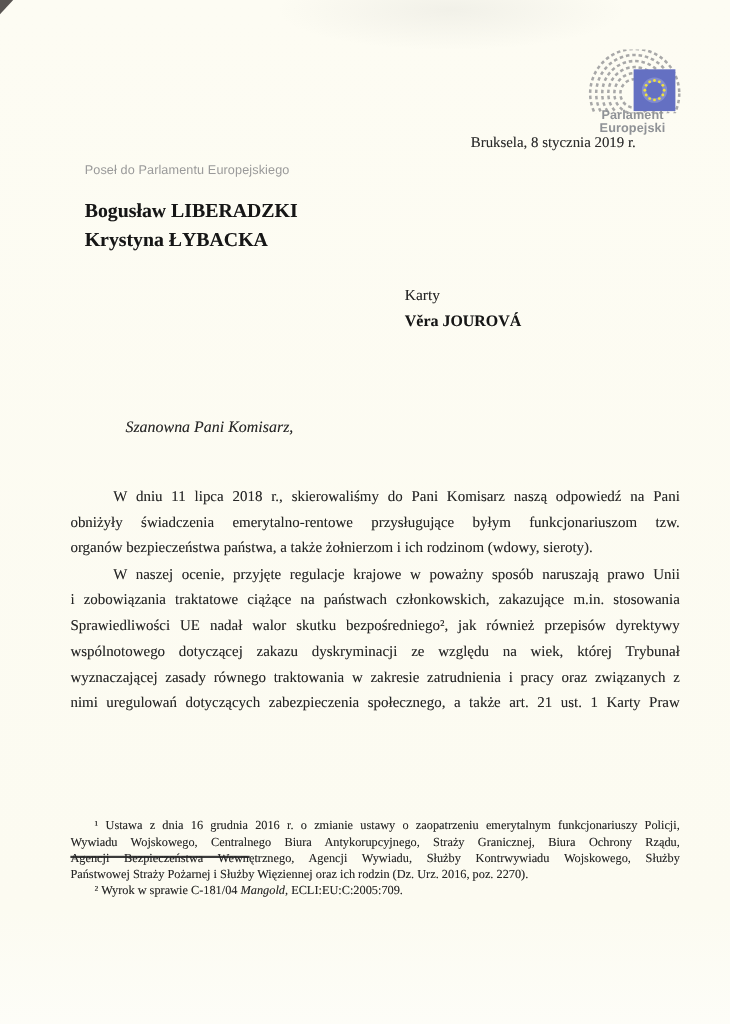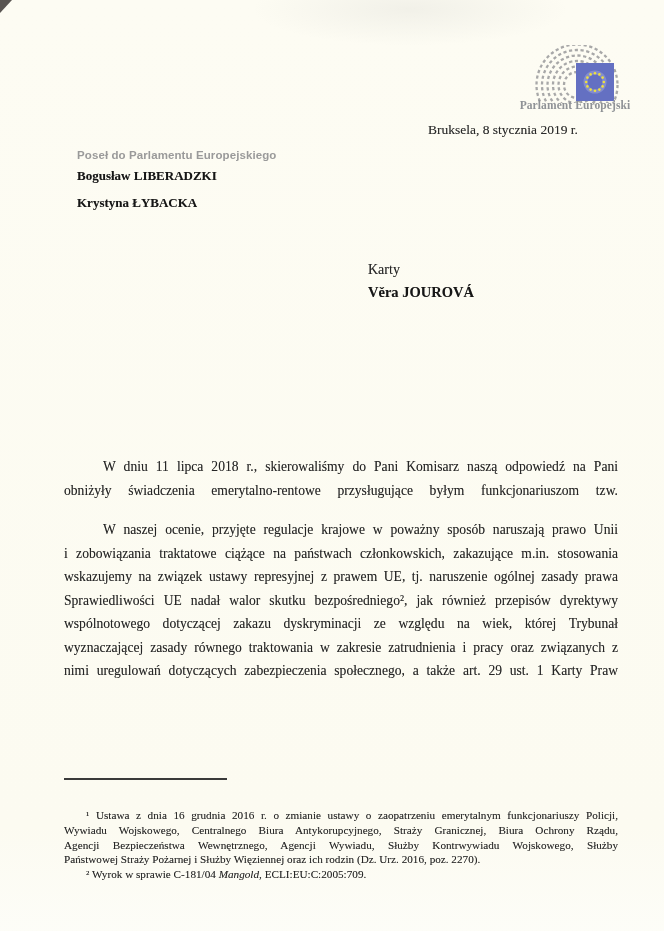--- a/index.html
+++ b/index.html
@@ -21,50 +21,50 @@
   .bottom-strip { position:absolute; left:0; top:931px; width:664px; height:8px; background:#ffffff; }
 
   
   .logo { position:absolute; left:527px; top:45px; width:100px; height:58px; }
   .logo .arc { fill:none; stroke:var(--arc-gray,#a8a8a8); stroke-width:2.3; stroke-dasharray:3.2 2.6; }
   .logo .flag { fill:var(--flag-blue,#6470c2); }
   .logo .halo { fill:none; stroke:rgba(255,255,255,.20); stroke-width:4; }
   .logo .star { fill:var(--star-yellow,#f0e13c); }
   .logo-label {
     position:absolute; left:517px; top:99px; width:116px; text-align:center;
-    font-family:Liberation Serif, serif;
+    font-family:Liberation Sans, sans-serif;
     font-size:11.5px; font-weight:700; color:#8f9296; letter-spacing:.1px;
     text-shadow:none;
   }
 
   .dateline { position:absolute; left:428px; top:122px; font-size:13.5px; color:#2a2a2a; }
 
   .sender { position:absolute; left:77px; top:149px; }
   .sender-role {
     font-family:"Liberation Sans","DejaVu Sans",sans-serif;
-    font-size:11.5px; color:var(--muted-gray,#9a9a9a); font-weight:700;
-    letter-spacing:.1px; margin-bottom:2px; text-shadow:none;
+    font-size:11.5px; color:var(--muted-gray,#9a9a9a); font-weight:400;
+    letter-spacing:.1px; margin-bottom:17px; text-shadow:none;
   }
-  .sender-name { font-size:13px; font-weight:700; line-height:26.5px; color:#161616; }
+  .sender-name { font-size:18px; font-weight:700; line-height:26.5px; color:#161616; }
 
   .recipient { position:absolute; left:368px; top:259px; font-size:14px; line-height:22.4px; }
   .recipient-name { font-weight:700; font-size:14.5px; color:#161616; }
 
   .greeting { position:absolute; left:114px; top:381px; font-size:14.5px; font-style:italic; }
 
   .body-block { position:absolute; left:64px; top:439px; width:554px; }
   .bl {
     font-size:13.6px; height:23.5px; line-height:23.5px; overflow:hidden;
     text-align:justify; text-align-last:justify;
   }
-  .bl.first { text-indent:39px;margin-top:16px; }
+  .bl.first { text-indent:39px; }
   .bl.end { text-align-last:left; }
 
   .fn-sep { position:absolute; left:64px; top:778px; width:163px; border-top:2px solid #3a3a3a; }
-  .footnotes { position:absolute; left:64px; top:808px; width:554px; }
+  .footnotes { position:absolute; left:64px; top:744px; width:554px; }
   .fl {
     font-size:11.2px; height:14.8px; line-height:14.8px; overflow:hidden;
     text-align:justify; text-align-last:justify;
   }
   .fl.first { text-indent:22px; }
   .fl.end { text-align-last:left; }
   .case-italic { font-style:italic; }
 </style>
 </head>
 <body>
@@ -108,31 +108,32 @@
     <div class="sender-role">Poseł do Parlamentu Europejskiego</div>
     <div class="sender-name">Bogusław LIBERADZKI</div>
     <div class="sender-name">Krystyna ŁYBACKA</div>
   </div>
 
   <div class="recipient">
     <div>Karty</div>
     <div class="recipient-name">Věra JOUROVÁ</div>
   </div>
 
+  <div class="greeting">Szanowna Pani Komisarz,</div>
 
   <div class="body-block">
     <div class="bl first">W dniu 11 lipca 2018 r., skierowaliśmy do Pani Komisarz naszą odpowiedź na Pani</div>
     <div class="bl">obniżyły świadczenia emerytalno-rentowe przysługujące byłym funkcjonariuszom tzw.</div>
+    <div class="bl end">organów bezpieczeństwa państwa, a także żołnierzom i ich rodzinom (wdowy, sieroty).</div>
     <div class="bl first">W naszej ocenie, przyjęte regulacje krajowe w poważny sposób naruszają prawo Unii</div>
     <div class="bl">i zobowiązania traktatowe ciążące na państwach członkowskich, zakazujące m.in. stosowania</div>
-    <div class="bl">wskazujemy na związek ustawy represyjnej z prawem UE, tj. naruszenie ogólnej zasady prawa</div>
     <div class="bl">Sprawiedliwości UE nadał walor skutku bezpośredniego², jak również przepisów dyrektywy</div>
     <div class="bl">wspólnotowego dotyczącej zakazu dyskryminacji ze względu na wiek, której Trybunał</div>
     <div class="bl">wyznaczającej zasady równego traktowania w zakresie zatrudnienia i pracy oraz związanych z</div>
-    <div class="bl">nimi uregulowań dotyczących zabezpieczenia społecznego, a także art. 29 ust. 1 Karty Praw</div>
+    <div class="bl">nimi uregulowań dotyczących zabezpieczenia społecznego, a także art. 21 ust. 1 Karty Praw</div>
   </div>
 
   <div class="fn-sep"></div>
 
   <div class="footnotes">
     <div class="fl first">¹ Ustawa z dnia 16 grudnia 2016 r. o zmianie ustawy o zaopatrzeniu emerytalnym funkcjonariuszy Policji,</div>
     <div class="fl">Wywiadu Wojskowego, Centralnego Biura Antykorupcyjnego, Straży Granicznej, Biura Ochrony Rządu,</div>
     <div class="fl">Agencji Bezpieczeństwa Wewnętrznego, Agencji Wywiadu, Służby Kontrwywiadu Wojskowego, Służby</div>
     <div class="fl end">Państwowej Straży Pożarnej i Służby Więziennej oraz ich rodzin (Dz. Urz. 2016, poz. 2270).</div>
     <div class="fl first end"><span>² Wyrok w sprawie C-181/04 </span><span class="case-italic">Mangold</span><span>, ECLI:EU:C:2005:709.</span></div>

